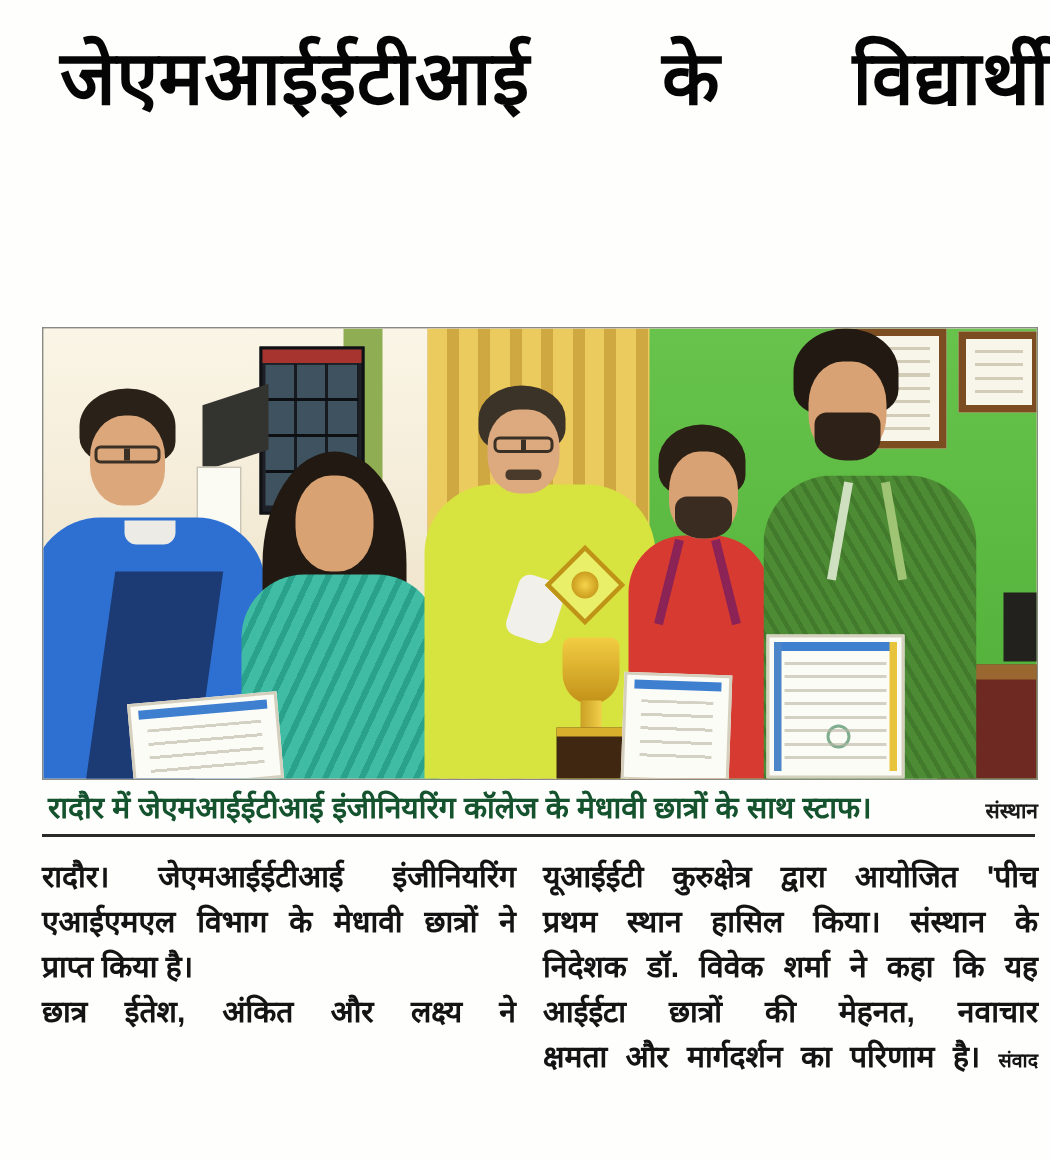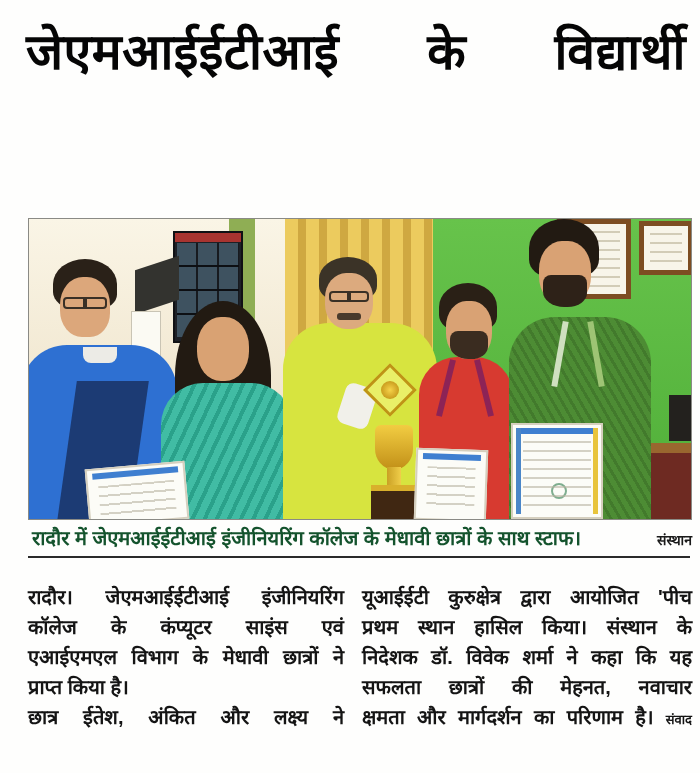--- a/index.html
+++ b/index.html
@@ -1,21 +1,21 @@
 <!DOCTYPE html>
 <html lang="hi"><head>
 <meta charset="utf-8">
 <style>
   * { margin:0; padding:0; box-sizing:border-box; }
   html,body { background:#ffffff; }
   body { font-family:"Liberation Sans","DejaVu Sans",sans-serif; }
   .page { position:relative; width:700px; height:773px; background:#fefefd; overflow:hidden; color:#0d0d0d; }
 
   
-  .headline { position:absolute; top:4px; left:26px; width:660px; }
+  .headline { position:absolute; top:4px; left:40px; width:660px; }
   .hl { height:96px; line-height:96px; font-size:50px; font-weight:700; color:#050505;
         white-space:nowrap; text-align:justify; text-align-last:justify; letter-spacing:0.5px; }
 
   
   .photo { position:absolute; left:28px; top:218px; width:664px; height:302px;
            border:1px solid #8a8a85; background:#f3ecd9; overflow:hidden; }
   .photo div { position:absolute; }
   .wall-cream { inset:0; background:linear-gradient(180deg,#faf5e6 0%,#f1e7d0 58%,#e7dabd 100%); }
   .curtain-green-strip { left:200px; top:0; width:26px; height:134px; background:#8fae54; }
   .curtain-yellow { left:256px; top:0; width:150px; height:302px;
@@ -92,21 +92,21 @@
   .cs-seal { left:38px; top:58px; width:16px; height:16px; border:2px solid #7fae8f; border-radius:50%; }
 
   
   .caption { position:absolute; left:32px; top:524px; width:660px; height:28px;
              display:flex; justify-content:space-between; align-items:baseline; }
   .caption-main { font-size:20px; font-weight:700; color:#14532d; white-space:nowrap; }
   .caption-credit { font-size:14px; font-weight:700; color:#1a1a1a; white-space:nowrap; }
   .divider { position:absolute; left:28px; top:556px; width:662px; height:2px; background:#2a2a2a; }
 
   
-  .article { position:absolute; left:28px; top:570px; width:664px; display:flex; gap:18px;margin-top:12px; }
+  .article { position:absolute; left:28px; top:570px; width:664px; display:flex; gap:18px; }
   .col { display:block; }
   .col-l { width:316px; }
   .col-r { width:330px; }
   .bl { height:30px; line-height:30px; font-size:20px; font-weight:600; color:#141414;
         white-space:nowrap; text-align:justify; text-align-last:justify; overflow:visible; }
   .bl.no-j { text-align:left; text-align-last:left; }
   .dateline { font-weight:800; }
   .body-credit { font-size:13px; font-weight:800; }
 </style>
 </head>
@@ -184,27 +184,26 @@
   <div class="caption">
     <span class="caption-main">रादौर में जेएमआईईटीआई इंजीनियरिंग कॉलेज के मेधावी छात्रों के साथ स्टाफ।</span>
     <span class="caption-credit">संस्थान</span>
   </div>
 
   <div class="divider"></div>
 
   <main class="article">
     <div class="col col-l">
       <div class="bl"><span class="dateline">रादौर।</span> <span>जेएमआईईटीआई इंजीनियरिंग</span></div>
-      <div class="bl">कॉलेज के कंप्यूटर साइंस एवं</div>
       <div class="bl">एआईएमएल विभाग के मेधावी छात्रों ने</div>
       <div class="bl no-j">प्राप्त किया है।</div>
       <div class="bl">छात्र ईतेश, अंकित और लक्ष्य ने</div>
     </div>
     <div class="col col-r">
       <div class="bl">यूआईईटी कुरुक्षेत्र द्वारा आयोजित 'पीच</div>
       <div class="bl">प्रथम स्थान हासिल किया। संस्थान के</div>
       <div class="bl">निदेशक डॉ. विवेक शर्मा ने कहा कि यह</div>
-      <div class="bl">सफलता छात्रों की मेहनत, नवाचार</div>
+      <div class="bl">आईईटा छात्रों की मेहनत, नवाचार</div>
       <div class="bl"><span>क्षमता और मार्गदर्शन का परिणाम है।</span> <span class="body-credit">संवाद</span></div>
     </div>
   </main>
 
 </div>
 
 </body></html>

